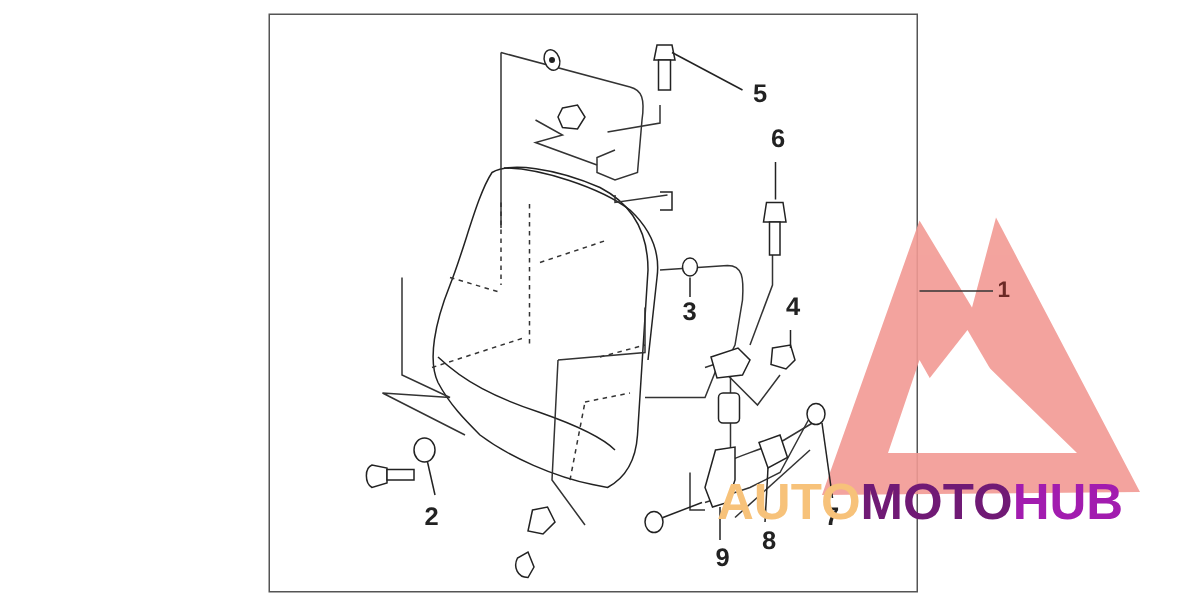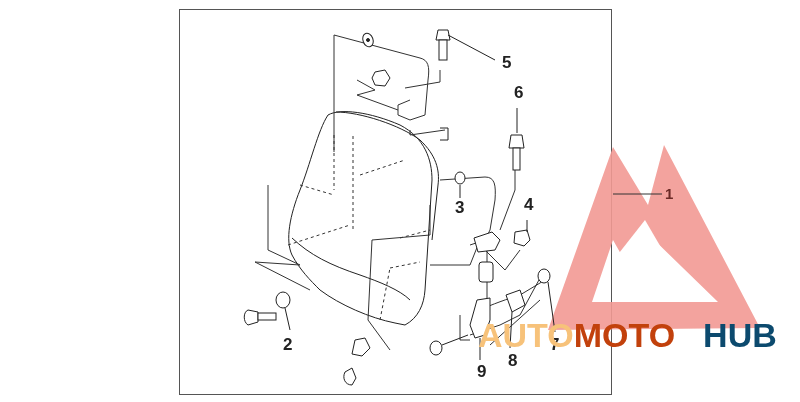--- a/index.html
+++ b/index.html
@@ -2,22 +2,22 @@
 <html><head>
 <meta charset="utf-8">
 <style>
   html,body{margin:0;padding:0;background:#fff;}
   body{width:800px;height:402px;position:relative;overflow:hidden;font-family:"Liberation Sans",sans-serif;}
   .frame{position:absolute;left:179px;top:9px;width:433px;height:386px;border:1px solid #555;box-sizing:border-box;}
   svg.dia{position:absolute;left:0;top:0;}
   .callout{position:absolute;font-family:"Liberation Sans",sans-serif;font-weight:bold;font-size:17px;color:#222;line-height:1;}
   .wm-text{position:absolute;left:478px;top:318px;font-family:"Liberation Sans",sans-serif;font-weight:bold;font-size:34px;letter-spacing:0px;line-height:1;}
   .wm-a{color:#f7c27a;text-align:center;}
-  .wm-b{color:#c2410c;}
-  .wm-c{color:#0c4a6e;margin-left:28px;}
+  .wm-b{color:#701a75;}
+  .wm-c{color:#a21caf;}
 </style>
 </head>
 <body>
 
 <div class="frame"></div>
 
 <svg class="dia" width="800" height="402" viewBox="0 0 800 402">
 
   <g fill="#f29a94" opacity="0.9">
     <path d="M548,330 L613,147 L648,205 L664,145 L760,328 Z M592,302 L613,240 L630,270 L646,232 L718,302 Z" fill-rule="evenodd"></path>

